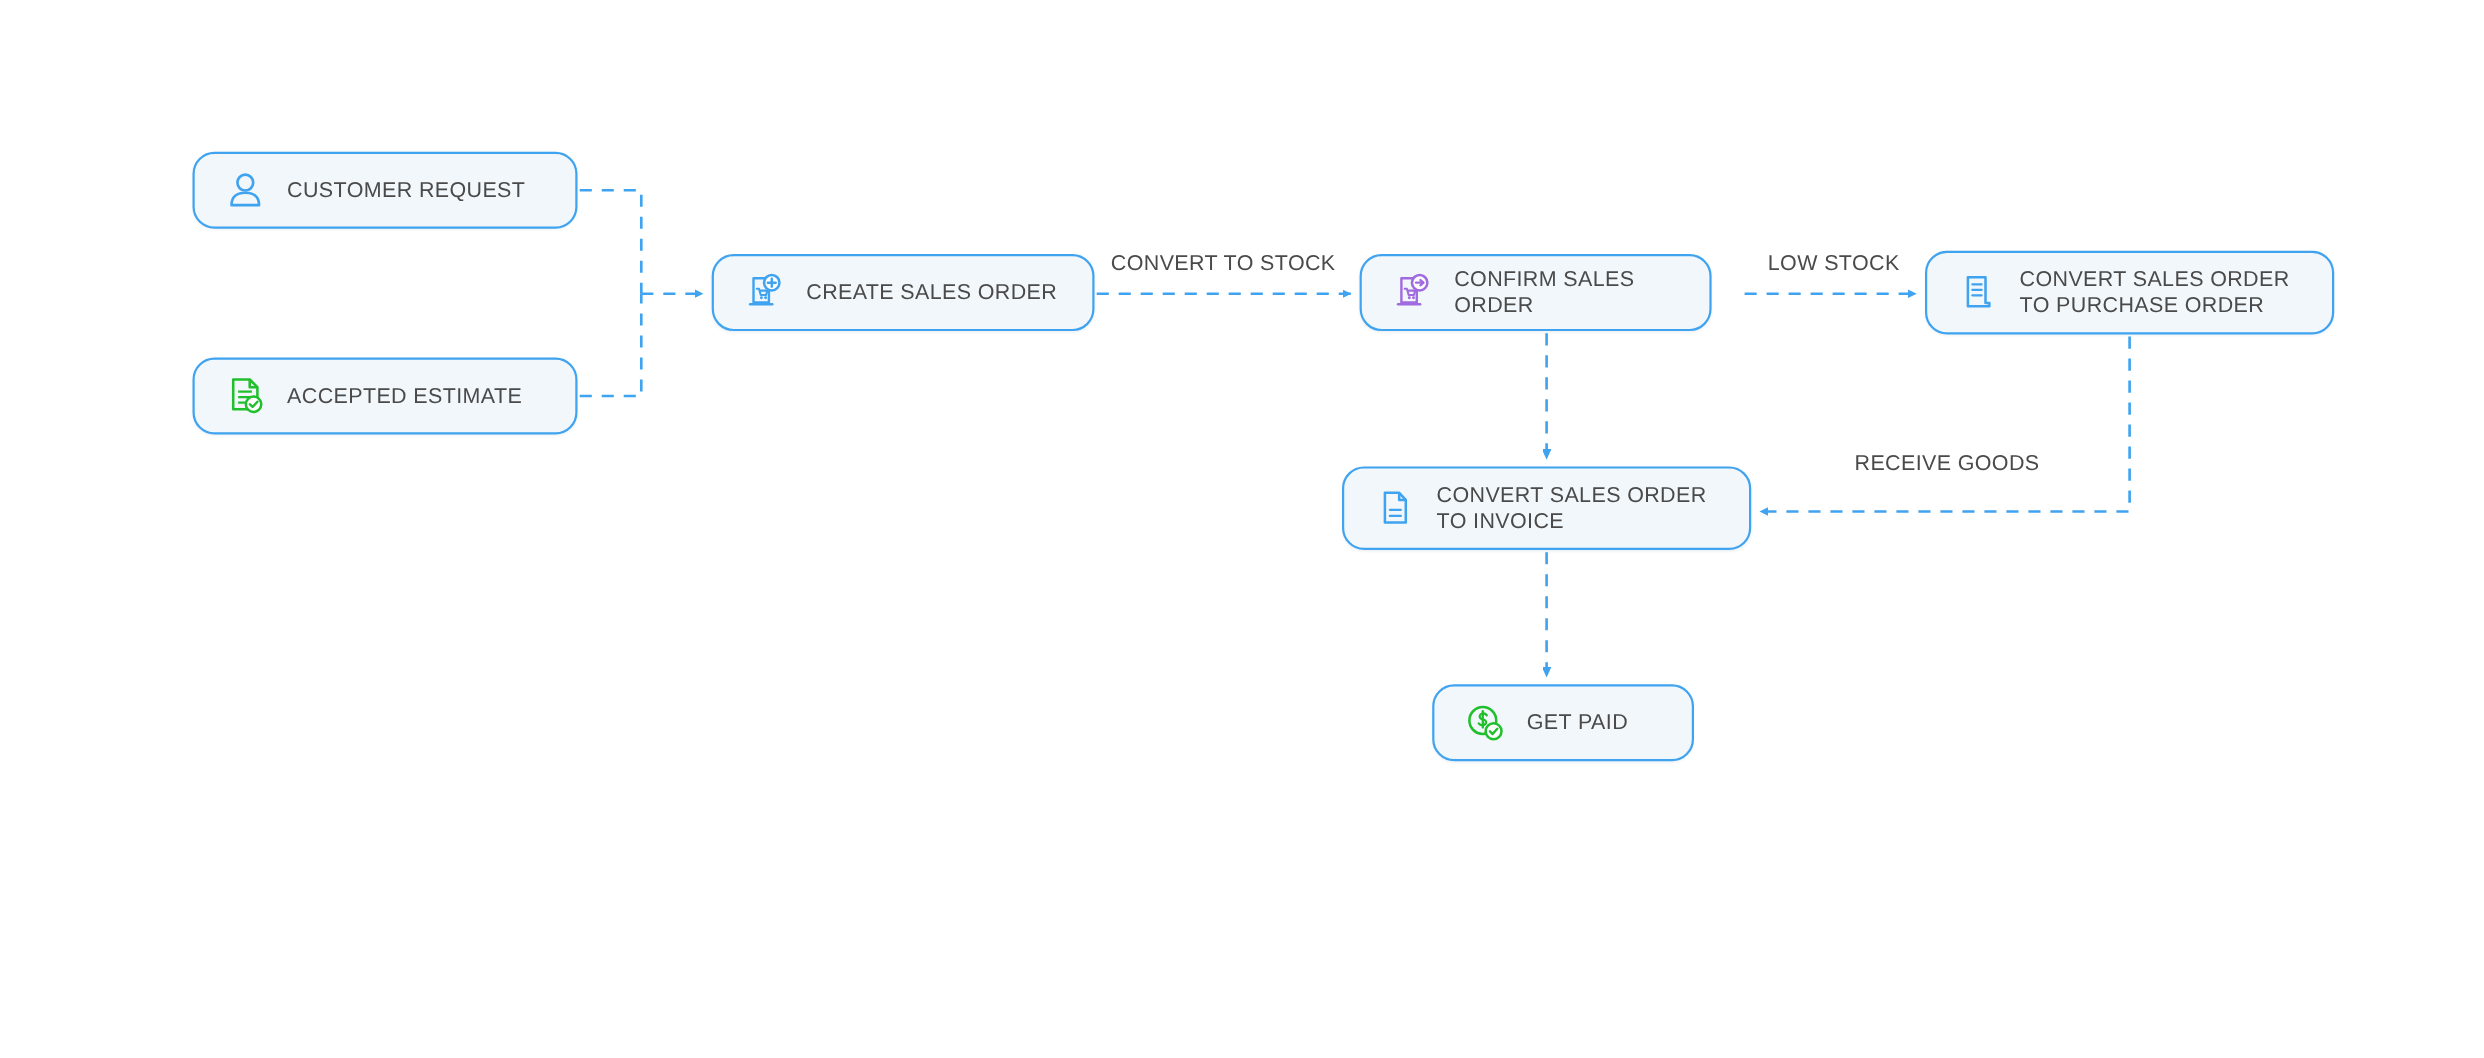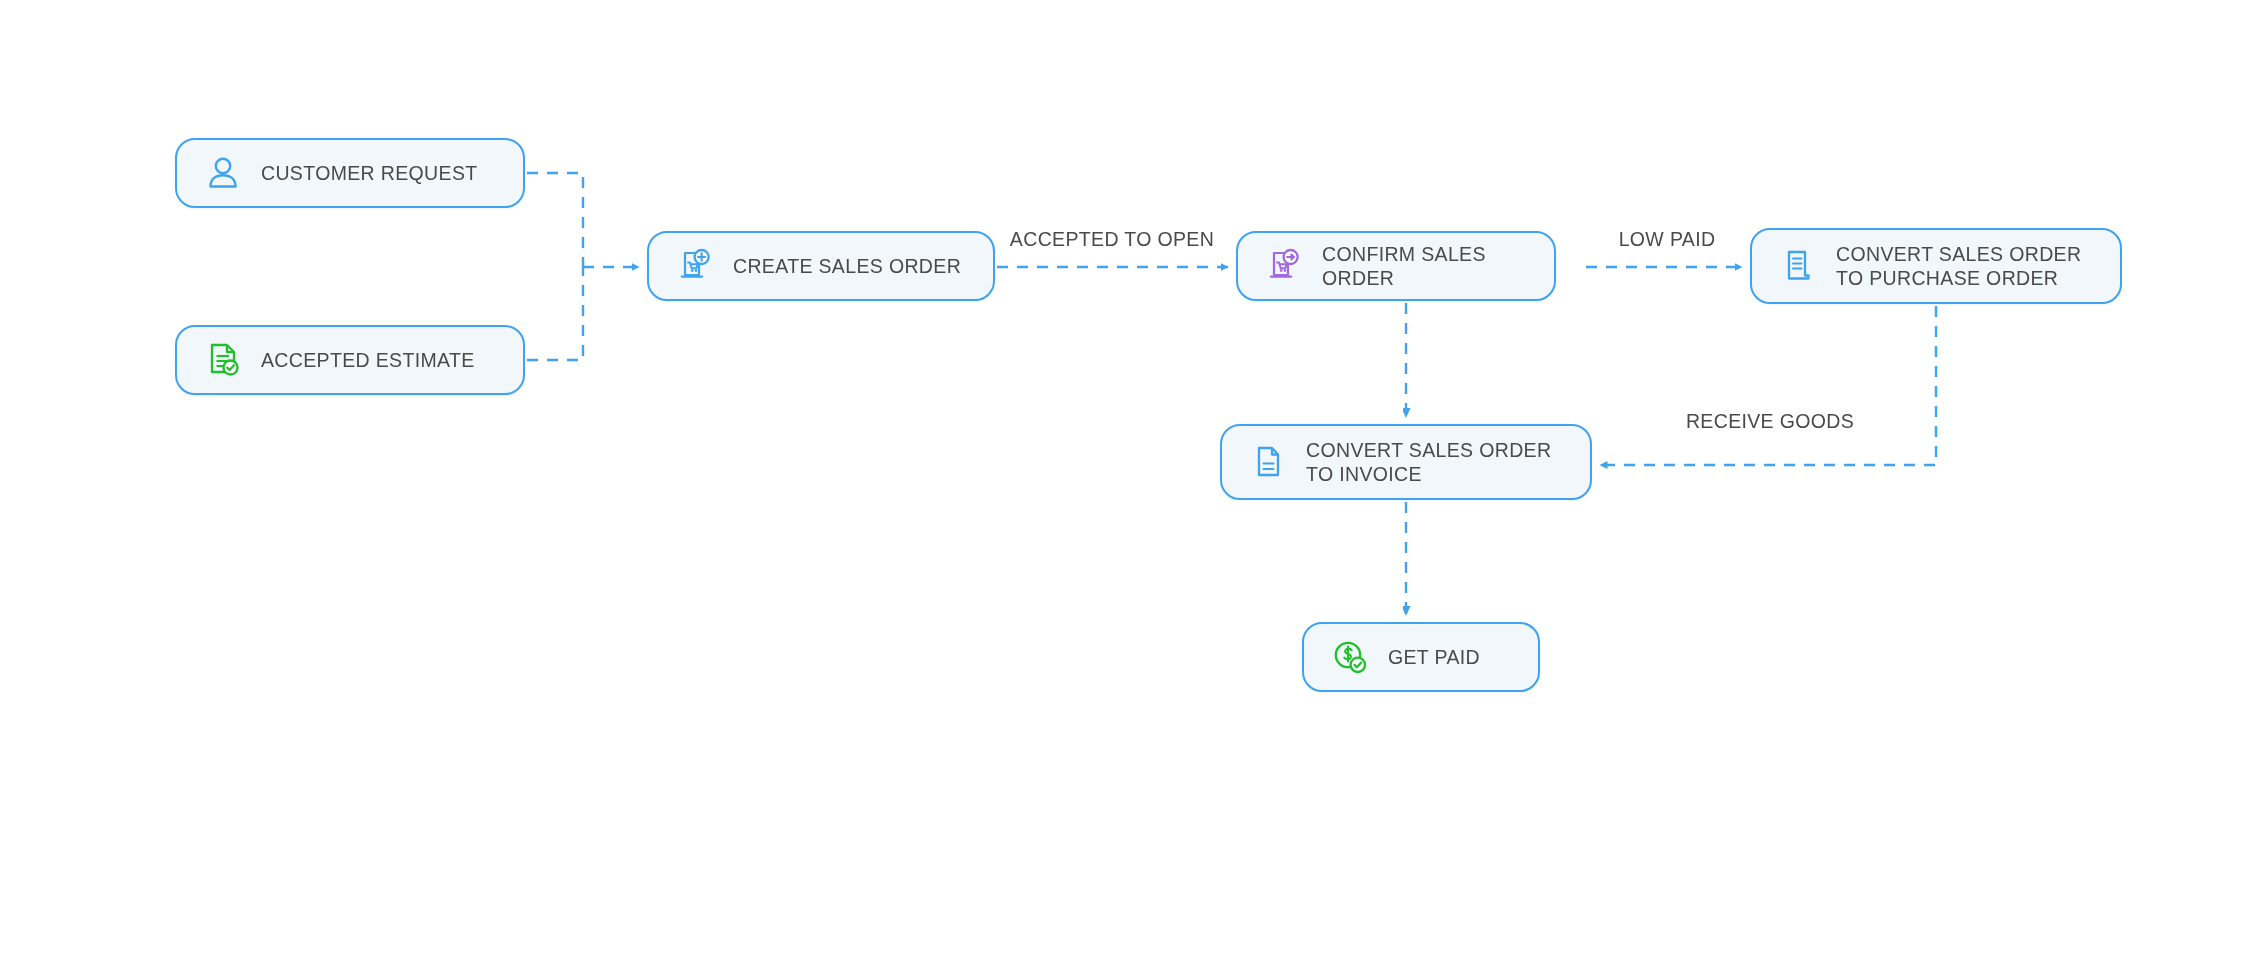--- a/index.html
+++ b/index.html
@@ -191,19 +191,19 @@
                  C15.8 15.8 18.2 16 19.3 17 C20.5 18.1 20 20.3 18.2 20.9
                  C16.4 21.5 14.3 21 13.3 19.6" fill="none" stroke="#21bf2b" stroke-width="2.1" stroke-linecap="round"></path>
         <line x1="17" y1="8.6" x2="17" y2="23.4" stroke="#21bf2b" stroke-width="2.1" stroke-linecap="round"></line>
         <circle cx="26.8" cy="26.8" r="7.2" fill="#ffffff" stroke="#21bf2b" stroke-width="2.3"></circle>
         <path d="M23.5 26.9 L25.9 29.3 L30.2 24.5" fill="none" stroke="#21bf2b" stroke-width="2.2" stroke-linecap="round" stroke-linejoin="round"></path>
       </svg>
     </span>
     <span class="node-label">GET PAID</span>
   </div>
 
-  <div class="edge-label" style="left:1112px; top:228px;">ACCEPTED TO OPEN</div>
-
-  <div class="edge-label" style="left:1667px; top:228px;">LOW PAID</div>
+  <div class="edge-label" style="left:1112px; top:228px;">CONVERT TO STOCK</div>
+
+  <div class="edge-label" style="left:1667px; top:228px;">LOW STOCK</div>
 
   <div class="edge-label" style="left:1770px; top:410px;">RECEIVE GOODS</div>
 
 </div>
 
 </body></html>

